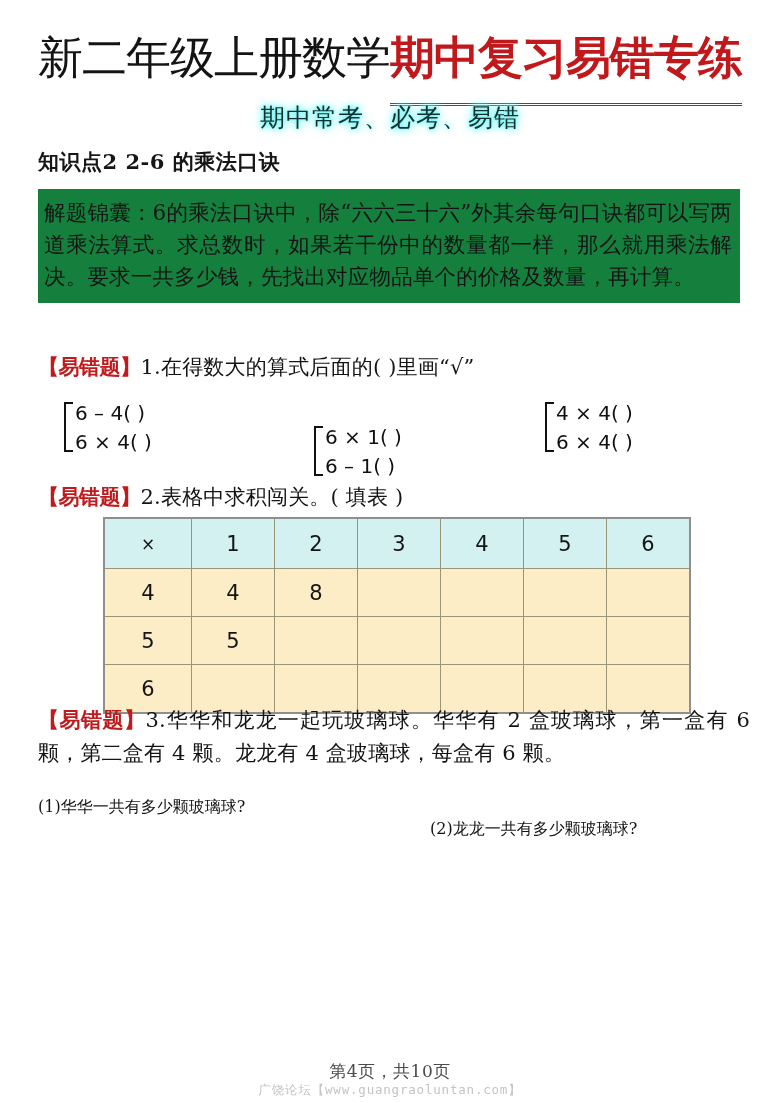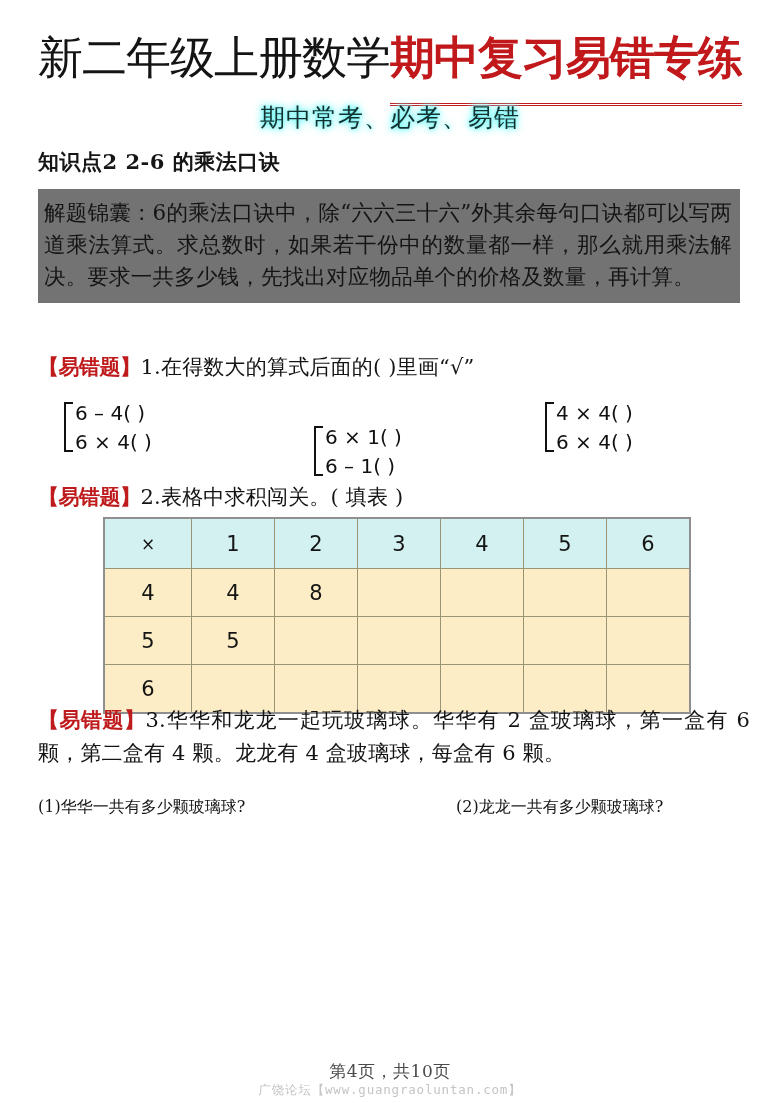--- a/index.html
+++ b/index.html
@@ -79,21 +79,21 @@
     letter-spacing: 0.5px;
   }
 
   
   .tip-box {
     position: absolute;
     top: 189px;
     left: 38px;
     width: 702px;
     box-sizing: border-box;
-    background: #737373;
+    background: #15803d;
     padding: 8px 8px 10px 6px;
     font-size: 21.5px;
     line-height: 32px;
     color: #141414;
     letter-spacing: 0.2px;
     text-align: justify;
   }
 
   
   .q-label {
@@ -155,21 +155,21 @@
     position: absolute;
     top: 797px;
     left: 0;
     width: 780px;
     height: 30px;
     font-size: 16px;
     color: #141414;
   }
   .q3-subs .sub { position: absolute; top: 0; white-space: nowrap; }
   #q3-sub-1 { left: 38px; }
-  #q3-sub-2 { left: 456px; }
+  #q3-sub-2 { left: 430px; margin-top: 22px; }
 
   
   .grid-table {
     position: absolute;
     top: 517px;
     left: 103px;
     border-collapse: collapse;
     table-layout: fixed;
     width: 584px;
     border: 2px solid #8f8f8f;

